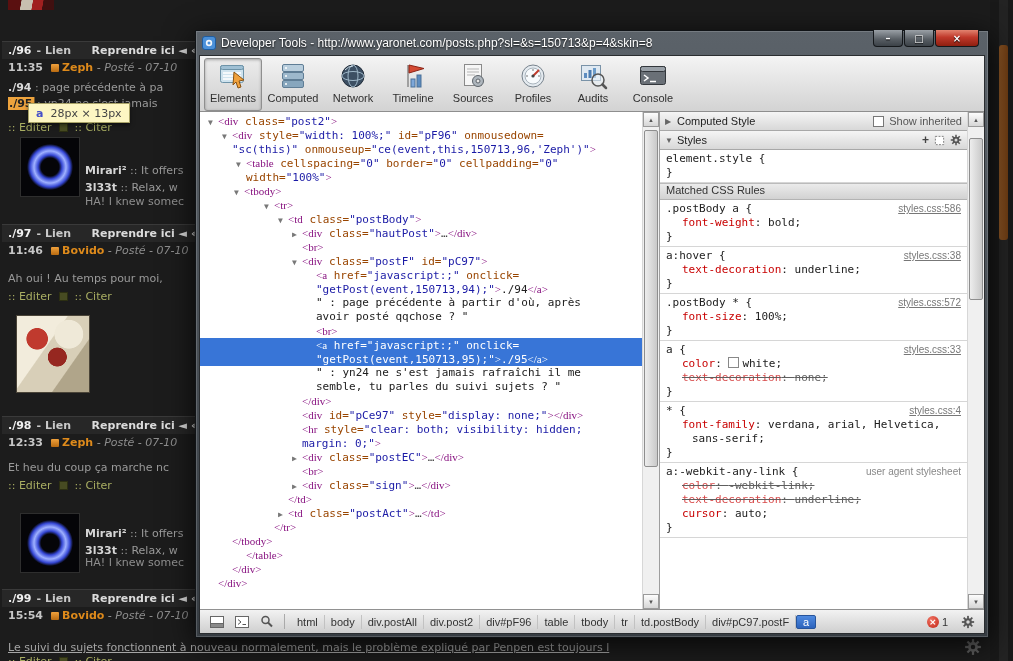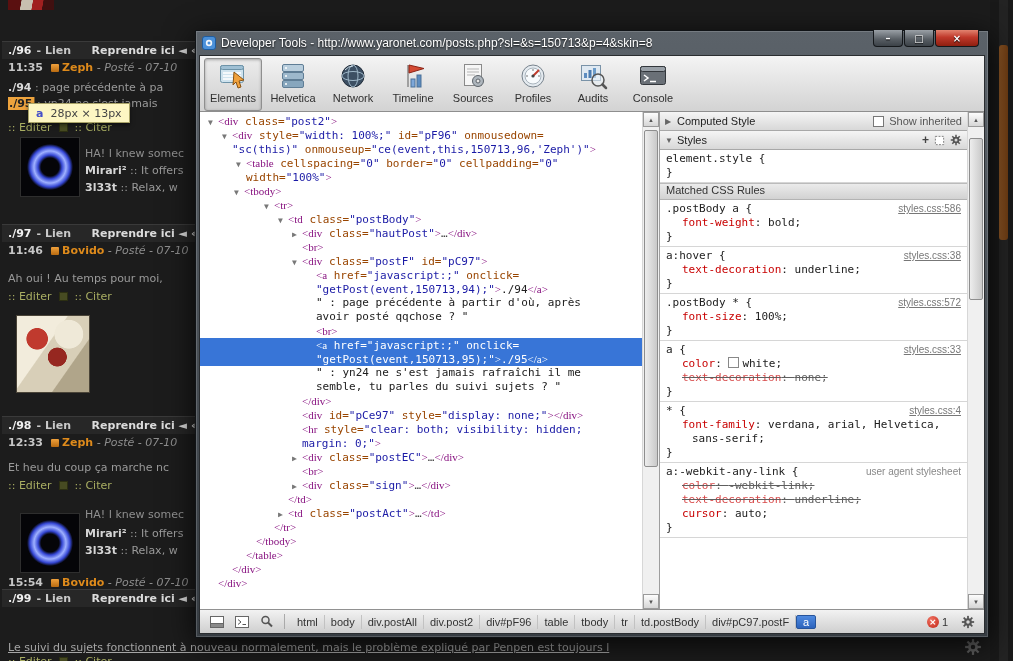--- a/index.html
+++ b/index.html
@@ -27,21 +27,21 @@
   .factlink{color:#a8ad62;}
   .fsq{display:inline-block;width:7px;height:7px;margin:0 7px -1px 7px;background:#474b22;border:1px solid #2c2f12;}
   .av-ring{position:absolute;width:58px;height:58px;background-color:#050508;border:1px solid #2e2e2e;
            background-image:radial-gradient(circle at 50% 50%, rgba(0,0,0,0) 0 9px, #3547d4 12px, #9fb1ff 16px, #3547d4 20px, rgba(0,0,0,0) 23px);}
   .av-cards{position:absolute;left:16px;top:315px;width:72px;height:76px;border:1px solid #4a4438;
             background-color:#ded5c2;
             background-image:radial-gradient(circle at 28% 30%, #c03a2e 0 14%, rgba(0,0,0,0) 15%),
                              radial-gradient(circle at 56% 54%, #962720 0 16%, rgba(0,0,0,0) 17%),
                              radial-gradient(circle at 72% 24%, #efe9d8 0 18%, rgba(0,0,0,0) 19%),
                              linear-gradient(125deg,#f2ecdc 0 40%,#d8cfb8 41% 70%,#b0a58a 71%);}
-  .qline{color:#8f8f8f;}
+  .qline{color:#8f8f8f;margin-top:48px;}
   .quser b{color:#d5d5d5;}
   .fbottom{left:8px;top:641px;width:975px;overflow:hidden;color:#a5a5a5;text-decoration:underline;}
   .pagegear{position:absolute;left:964px;top:638px;width:18px;height:18px;}
   .rstrip{position:absolute;left:990px;top:0;width:23px;height:661px;background:#191919;}
   .rtrack{position:absolute;right:5px;top:0;width:9px;height:100%;background:#232323;}
   .rthumb{position:absolute;right:5px;top:45px;width:9px;height:195px;background:linear-gradient(90deg,#8a5424,#6b3a12);border-radius:3px;}
   
   .tip{position:absolute;left:28px;top:103px;height:18px;z-index:5;display:flex;align-items:center;
        background:#fdf6c3;border:1px solid #a8a267;box-shadow:0 2px 4px rgba(0,0,0,.5);
        padding:0 7px;font:11px "DejaVu Sans",sans-serif;}
@@ -196,21 +196,21 @@
   </div>
   <div class="fabs quser" style="left:85px;top:544px">
     <b>3l33t</b> <span>:: Relax, w</span>
   </div>
 
   <div class="fabs fhead" style="top:589px">
     <span class="fnum">./99</span>
     <span class="flien">- Lien</span>
     <span class="fjump">Reprendre ici ◄ «</span>
   </div>
-  <div class="fabs fmeta" style="top:576px">
+  <div class="fabs fmeta" style="top:609px">
     <span class="ftime">15:54</span><span class="uicon"></span><span class="fauthor">Bovido</span>
     <span class="fposted">- Posté - 07-10</span>
   </div>
 
   <div class="fabs fbottom">Le suivi du sujets fonctionnent à nouveau normalement, mais le problème expliqué par Penpen est toujours l</div>
   <div class="fabs fact" style="top:655px">
     <span class="factlink">:: Editer</span><span class="fsq"></span><span class="factlink">:: Citer</span>
   </div>
   <div class="pagegear">
     <svg width="18" height="18" viewBox="0 0 16 16">
@@ -265,21 +265,21 @@
         </div>
         <div class="tb-item">
           <span class="tb-icon"><svg width="32" height="30" viewBox="0 0 32 30">
                 <rect x="5.5" y="3.5" width="21" height="7" rx="1.5" fill="#b9cedd" stroke="#5f7d95"></rect>
                 <rect x="5.5" y="11.5" width="21" height="7" rx="1.5" fill="#9db8cc" stroke="#5f7d95"></rect>
                 <rect x="5.5" y="19.5" width="21" height="7" rx="1.5" fill="#87a6bd" stroke="#5f7d95"></rect>
                 <circle cx="9" cy="7" r="1" fill="#fff"></circle>
                 <circle cx="9" cy="15" r="1" fill="#fff"></circle>
                 <circle cx="9" cy="23" r="1" fill="#fff"></circle>
               </svg></span>
-          <span class="tb-label">Helvetica</span>
+          <span class="tb-label">Computed</span>
         </div>
         <div class="tb-item">
           <span class="tb-icon"><svg width="32" height="30" viewBox="0 0 32 30">
                 <circle cx="16" cy="15" r="11" fill="#3c4f63" stroke="#1e2936"></circle>
                 <ellipse cx="16" cy="15" rx="5" ry="11" fill="none" stroke="#9fb8c9"></ellipse>
                 <ellipse cx="16" cy="15" rx="11" ry="4.5" fill="none" stroke="#9fb8c9"></ellipse>
                 <path d="M8 9 a11 11 0 0 1 8 -4" stroke="#cfe0ea" fill="none"></path>
               </svg></span>
           <span class="tb-label">Network</span>
         </div>
@@ -362,21 +362,21 @@
             <div class="tl" style="padding-left: 92px;"><span class="arw"></span><span class="c-tag">&lt;/div&gt;</span></div>
             <div class="tl" style="padding-left: 92px;"><span class="arw"></span><span class="c-tag">&lt;div</span><span class="c-attr"> id=</span><span class="c-val">"pCe97"</span><span class="c-attr"> style=</span><span class="c-val">"display: none;"</span><span class="c-tag">&gt;&lt;/div&gt;</span></div>
             <div class="tl" style="padding-left: 92px;"><span class="arw"></span><span class="c-tag">&lt;hr</span><span class="c-attr"> style=</span><span class="c-val">"clear: both; visibility: hidden;</span></div>
             <div class="tl" style="padding-left: 92px;"><span class="arw"></span><span class="c-val">margin: 0;"</span><span class="c-tag">&gt;</span></div>
             <div class="tl" style="padding-left: 92px;"><span class="arw">▶</span><span class="c-tag">&lt;div</span><span class="c-attr"> class=</span><span class="c-val">"postEC"</span><span class="c-tag">&gt;</span><span class="c-pln">…</span><span class="c-tag">&lt;/div&gt;</span></div>
             <div class="tl" style="padding-left: 92px;"><span class="arw"></span><span class="c-tag">&lt;br&gt;</span></div>
             <div class="tl" style="padding-left: 92px;"><span class="arw">▶</span><span class="c-tag">&lt;div</span><span class="c-attr"> class=</span><span class="c-val">"sign"</span><span class="c-tag">&gt;</span><span class="c-pln">…</span><span class="c-tag">&lt;/div&gt;</span></div>
             <div class="tl" style="padding-left: 78px;"><span class="arw"></span><span class="c-tag">&lt;/td&gt;</span></div>
             <div class="tl" style="padding-left: 78px;"><span class="arw">▶</span><span class="c-tag">&lt;td</span><span class="c-attr"> class=</span><span class="c-val">"postAct"</span><span class="c-tag">&gt;</span><span class="c-pln">…</span><span class="c-tag">&lt;/td&gt;</span></div>
             <div class="tl" style="padding-left: 64px;"><span class="arw"></span><span class="c-tag">&lt;/tr&gt;</span></div>
-            <div class="tl" style="padding-left: 46px;"><span class="arw"></span><span class="c-tag">&lt;/tbody&gt;</span></div>
+            <div class="tl" style="padding-left: 22px;"><span class="arw"></span><span class="c-tag">&lt;/tbody&gt;</span></div>
             <div class="tl" style="padding-left: 36px;"><span class="arw"></span><span class="c-tag">&lt;/table&gt;</span></div>
             <div class="tl" style="padding-left: 22px;"><span class="arw"></span><span class="c-tag">&lt;/div&gt;</span></div>
             <div class="tl" style="padding-left: 8px;"><span class="arw"></span><span class="c-tag">&lt;/div&gt;</span></div>
           </div>
 
         <div class="vscroll">
           <div class="sc-btn up">▲</div>
           <div class="sc-thumb" style="top:18px;height:335px;"></div>
           <div class="sc-btn down">▼</div>
         </div>

